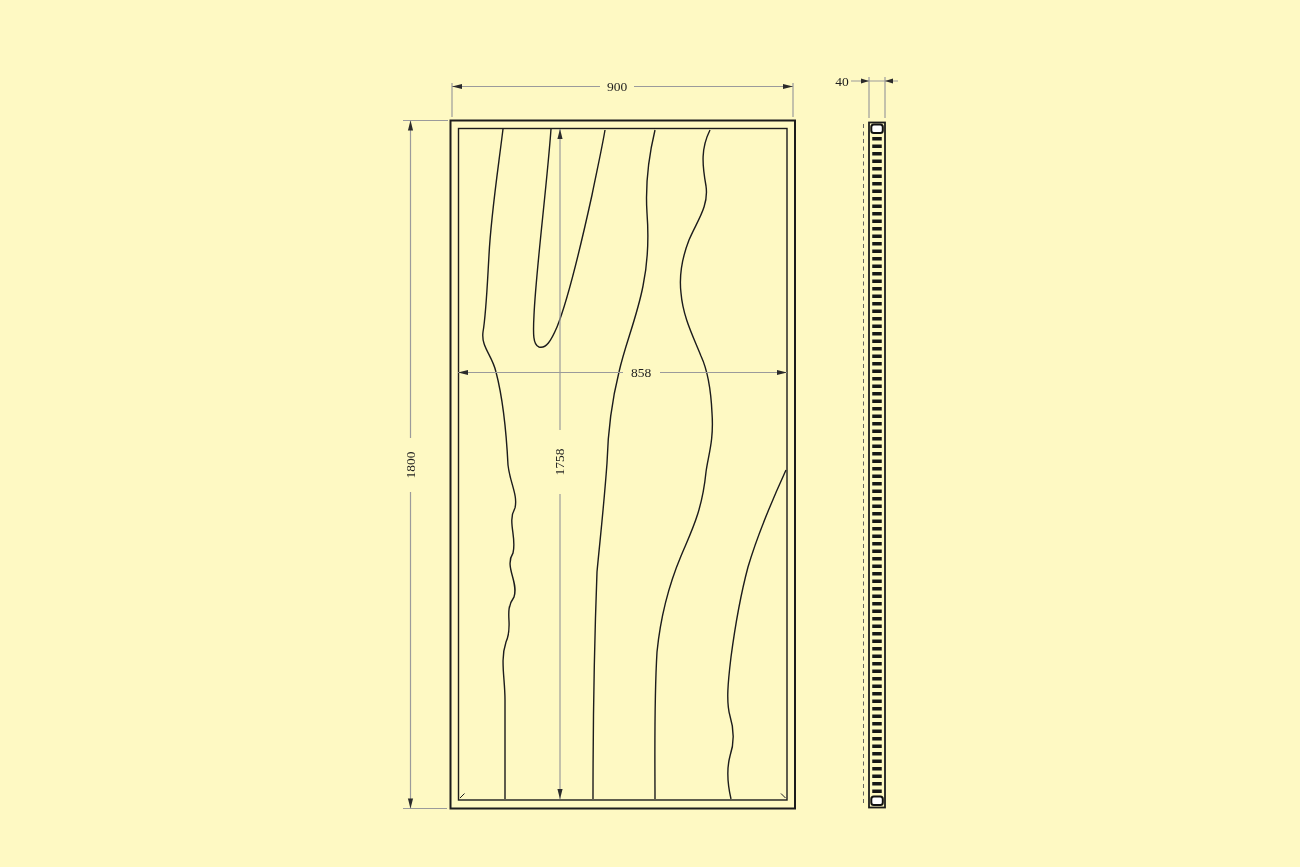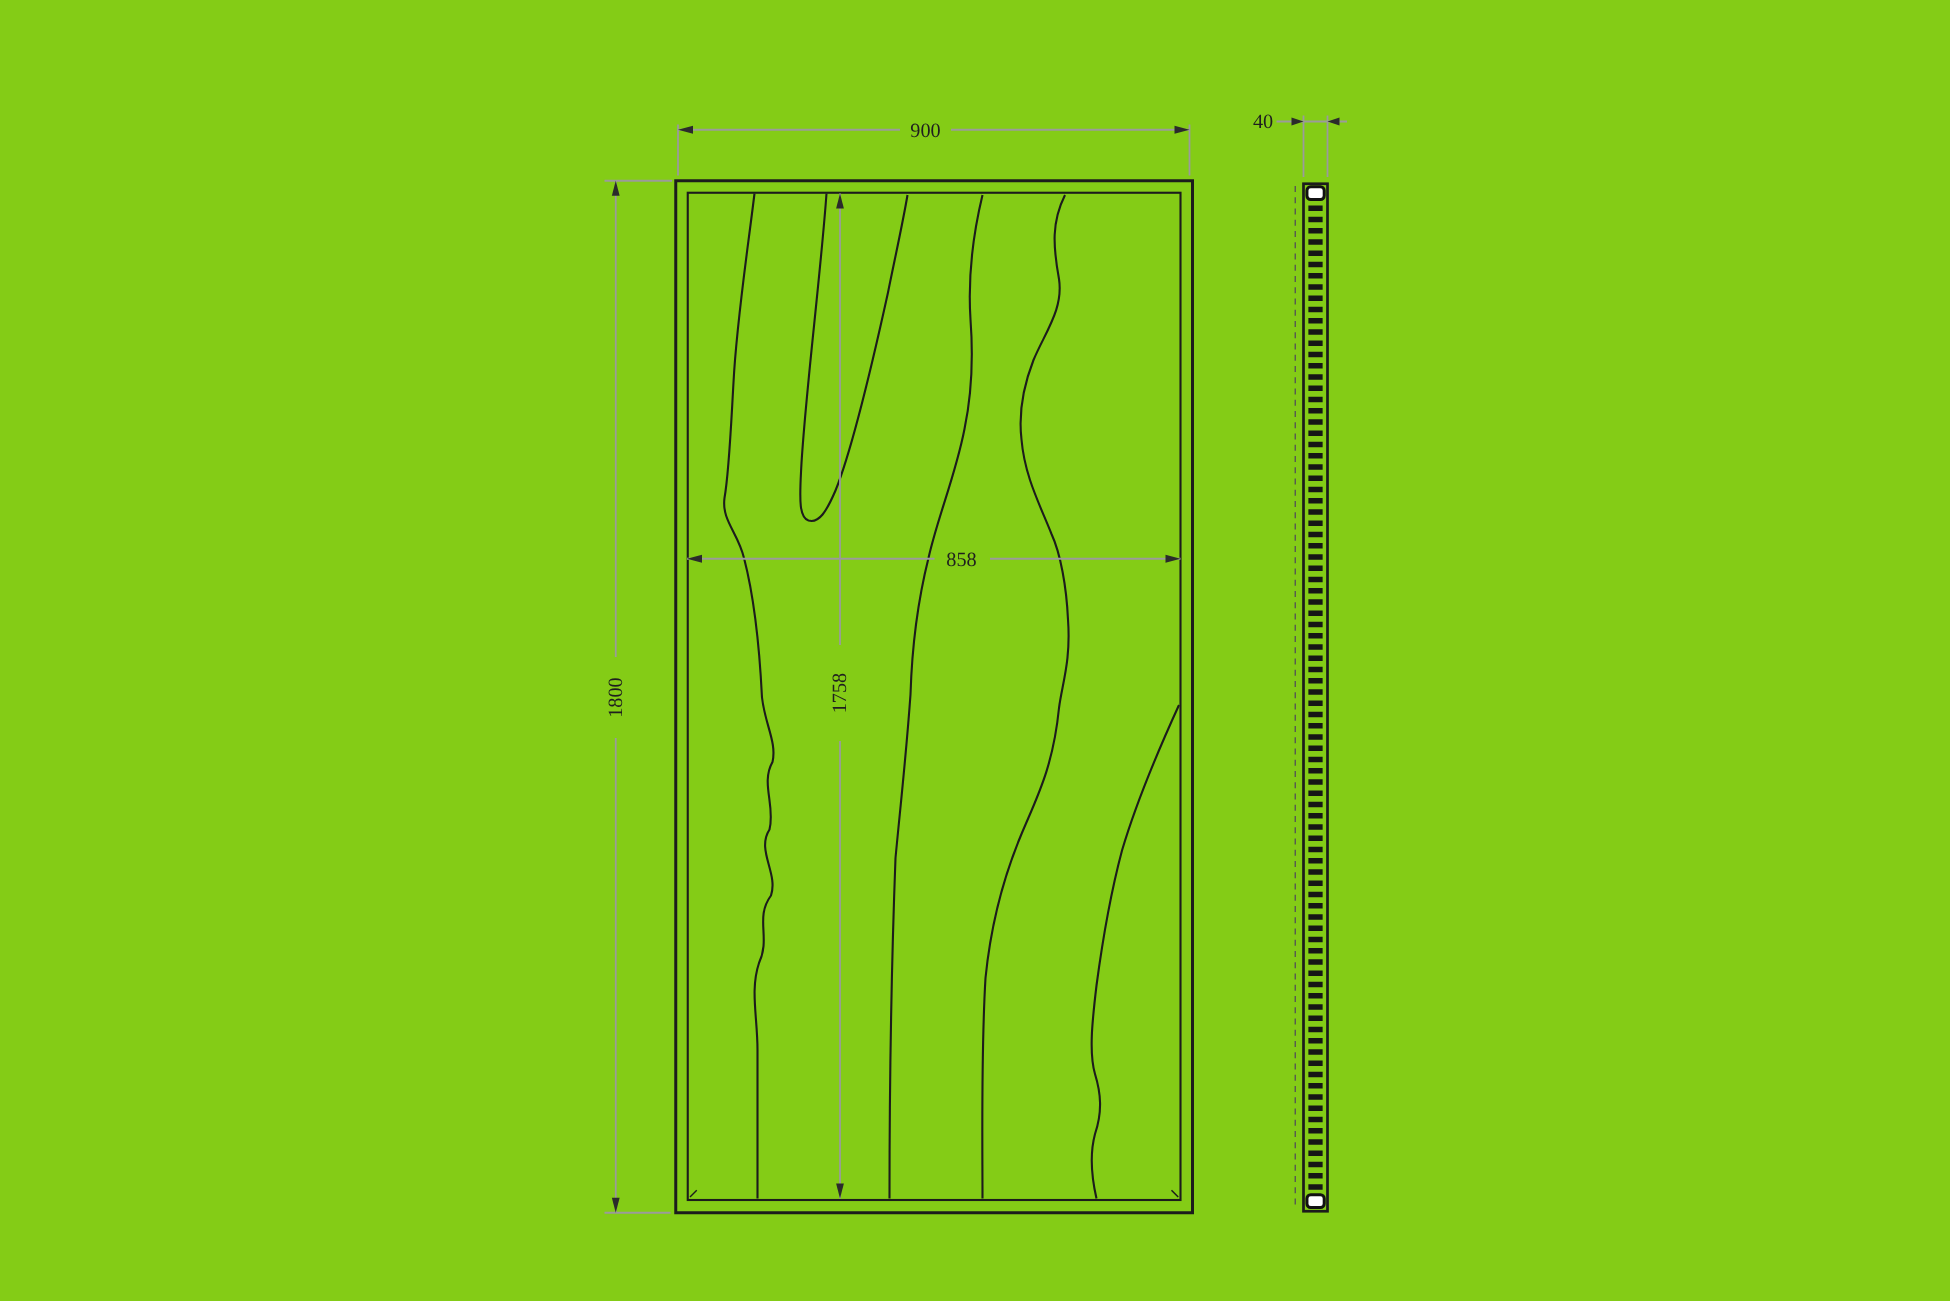--- a/index.html
+++ b/index.html
@@ -8,21 +8,21 @@
     background: #ffffff;
     width: 1300px;
     height: 867px;
     overflow: hidden;
     font-family: "Liberation Serif", serif;
   }
   .canvas-wrap {
     position: relative;
     width: 1300px;
     height: 867px;
-    background: #84cc16;
+    background: #fef9c3;
   }
   svg text {
     font-family: "Liberation Serif", serif;
     font-size: 13.5px;
     fill: #1f1f1f;
   }
   .model-line {
     stroke: #1c1c1c;
     fill: none;
   }

